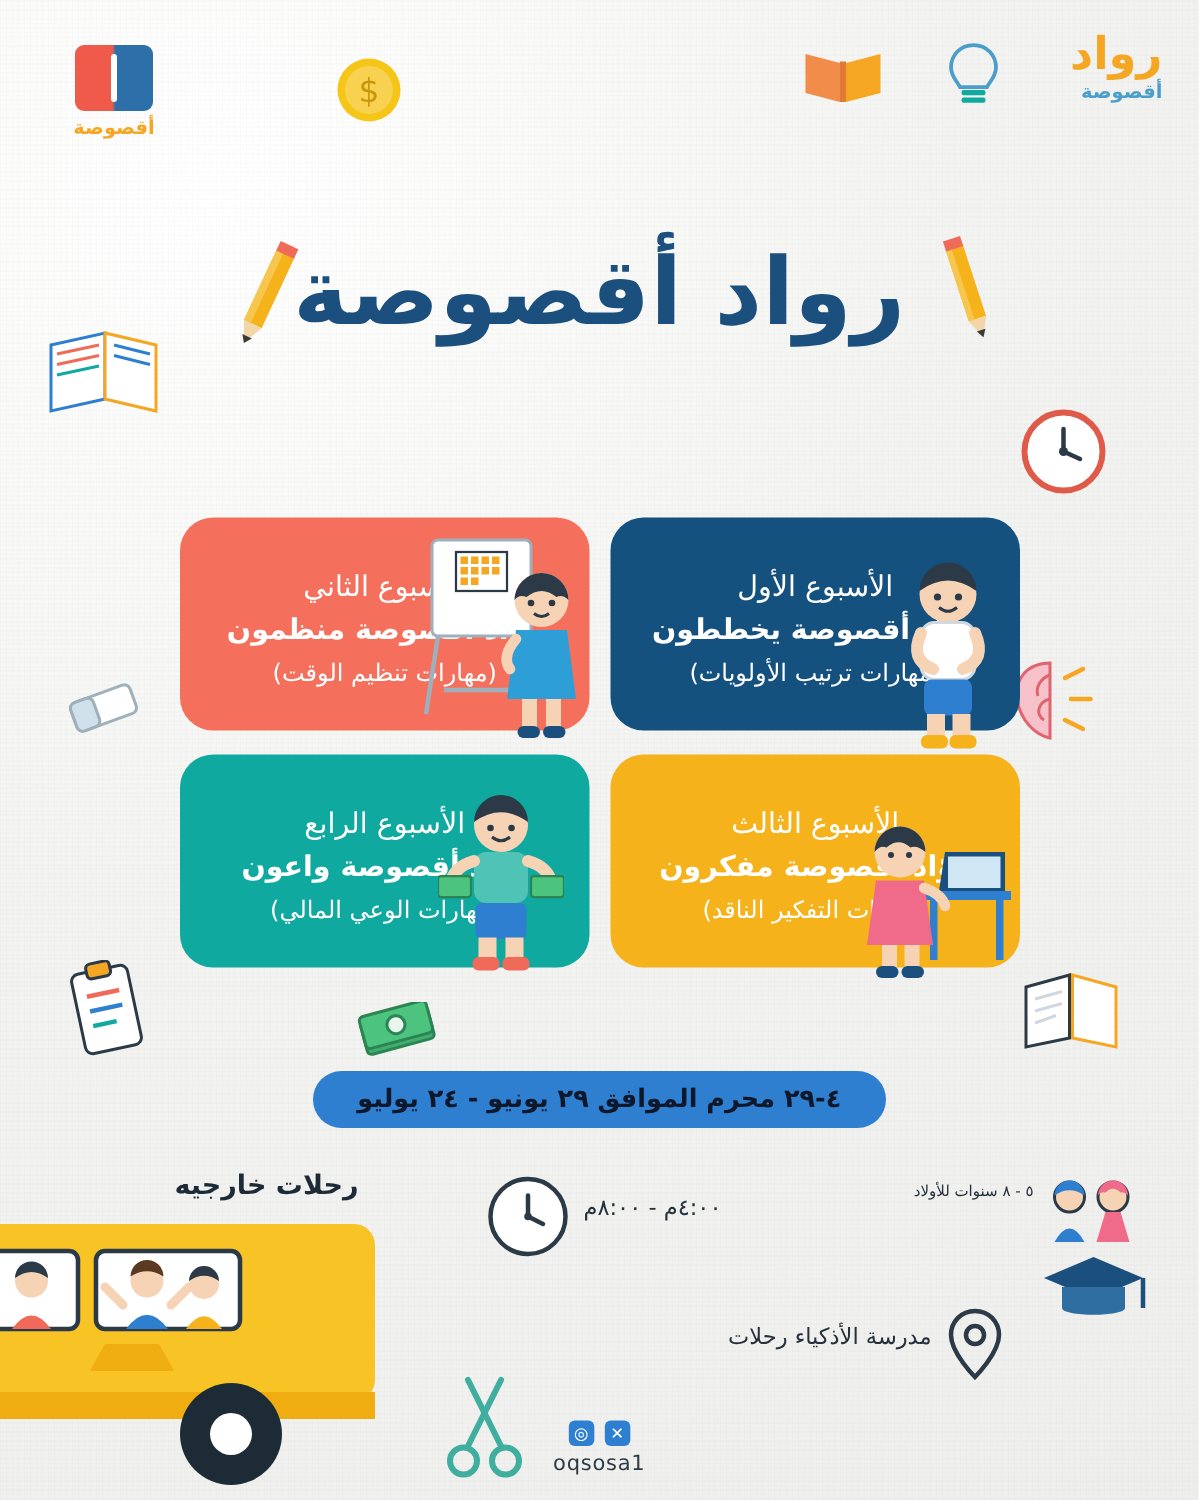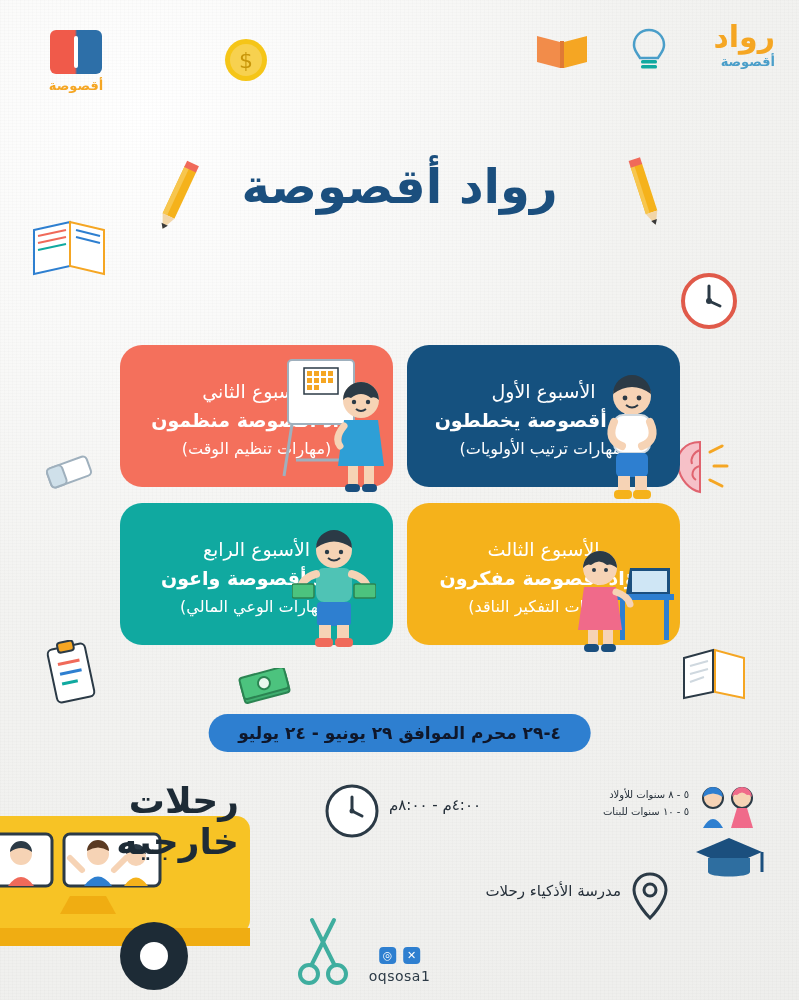--- a/index.html
+++ b/index.html
@@ -60,21 +60,21 @@
   
   .title-1 {
     position: absolute; top: 84px; left: 0; right: 0;
     text-align: center;
     font-size: 54px; font-weight: bold; color: #f5a623;
     letter-spacing: -1px;
   }
   .title-2 {
     position: absolute; top: 158px; left: 0; right: 0;
     text-align: center;
-    font-size: 48px; font-weight: bold; color: #1b4f7e;
+    font-size: 62px; font-weight: bold; color: #1b4f7e;
   }
   .subtitle-pill {
     position: absolute; top: 258px; left: 50%; transform: translateX(-50%);
     background: #f5a623; color: #ffffff;
     padding: 11px 34px; border-radius: 26px;
     font-size: 21px; font-weight: bold;
     white-space: nowrap;
   }
 
   
@@ -124,21 +124,21 @@
   .clock-icon2 { position: absolute; top: 782px; right: 418px; }
   .info-place {
     position: absolute; top: 882px; right: 178px;
     font-size: 15px; color: #26303a;
   }
   .pin-icon { position: absolute; top: 872px; right: 130px; }
 
   
   .trips {
     position: absolute; top: 780px; right: 560px;
-    font-size: 36px; font-weight: bold; color: #1d2b36;
+    font-size: 18px; font-weight: bold; color: #1d2b36;
   }
 
   
   .social {
     position: absolute; bottom: 16px; left: 50%; transform: translateX(-50%);
     text-align: center;
   }
   .social .icons { display: flex; gap: 7px; justify-content: center; margin-bottom: 4px; }
   .social .handle { font-size: 14px; color: #2c3a46; letter-spacing: 0.5px; }
   .sq { width: 17px; height: 17px; border-radius: 4px; background: #2e7fd0;
@@ -409,21 +409,20 @@
     <rect x="0" y="58" width="22" height="14" rx="2" fill="#4cc37e" stroke="#2b8452" stroke-width="1.5"></rect>
     <rect x="62" y="58" width="22" height="14" rx="2" fill="#4cc37e" stroke="#2b8452" stroke-width="1.5"></rect>
   </svg>
 
   <div class="date-banner layer">٤-٢٩ محرم الموافق ٢٩ يونيو - ٢٤ يوليو</div>
 
   <div class="trips layer">رحلات خارجيه</div>
 
   <div class="info-ages layer">
     <div>٥ - ٨ سنوات للأولاد</div>
-    <div>٥ - ١٠ سنوات للبنات</div>
   </div>
 
   <svg class="ages-icons layer" width="62" height="48" viewBox="0 0 62 48">
     <circle cx="16" cy="14" r="10" fill="#f6d3b5" stroke="#2b3a46" stroke-width="2"></circle>
     <path d="M6 13 a10 10 0 0 1 20 0 q-10 -7 -20 0" fill="#2e7fd0"></path>
     <path d="M6 44 q10 -18 20 0 Z" fill="#2e7fd0"></path>
     <circle cx="45" cy="14" r="10" fill="#f6d3b5" stroke="#2b3a46" stroke-width="2"></circle>
     <path d="M35 13 a10 10 0 0 1 20 0 q-3 -3 -5 -2 q-5 -5 -10 0 q-3 -1 -5 2 Z" fill="#f06a8a"></path>
     <path d="M34 44 L40 24 L50 24 L56 44 Z" fill="#f06a8a"></path>
   </svg>

